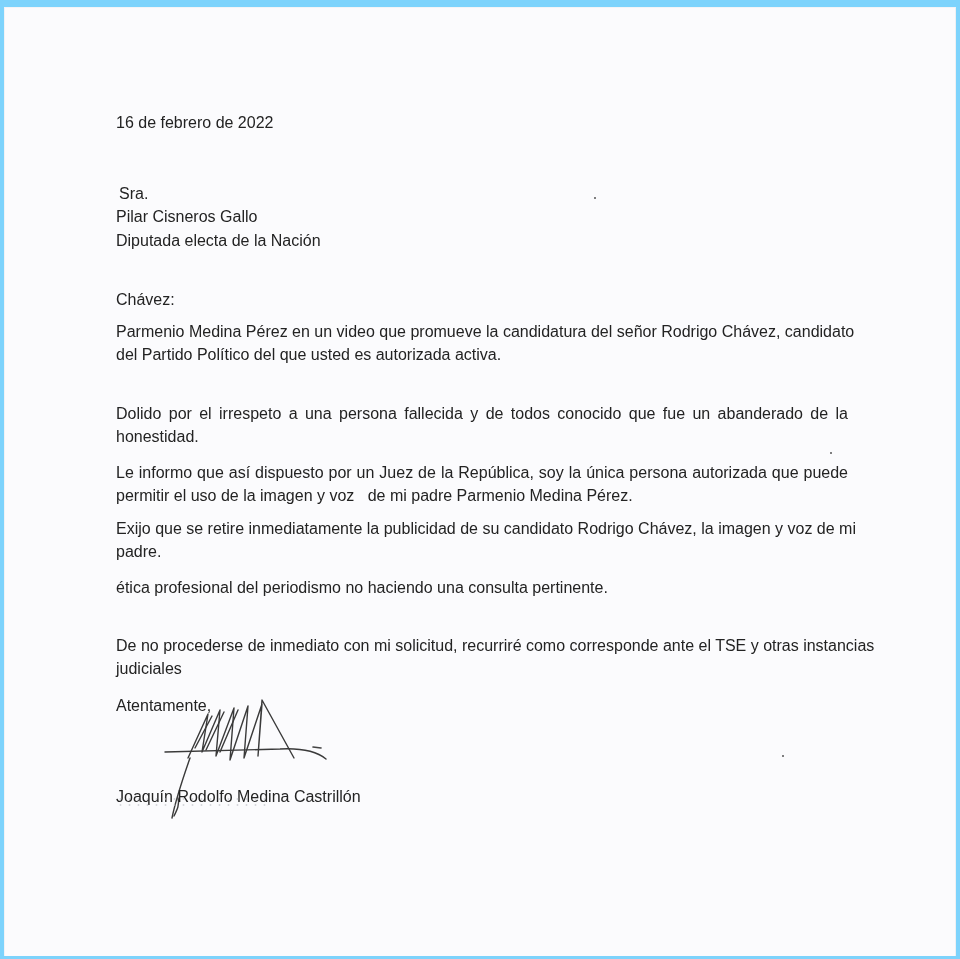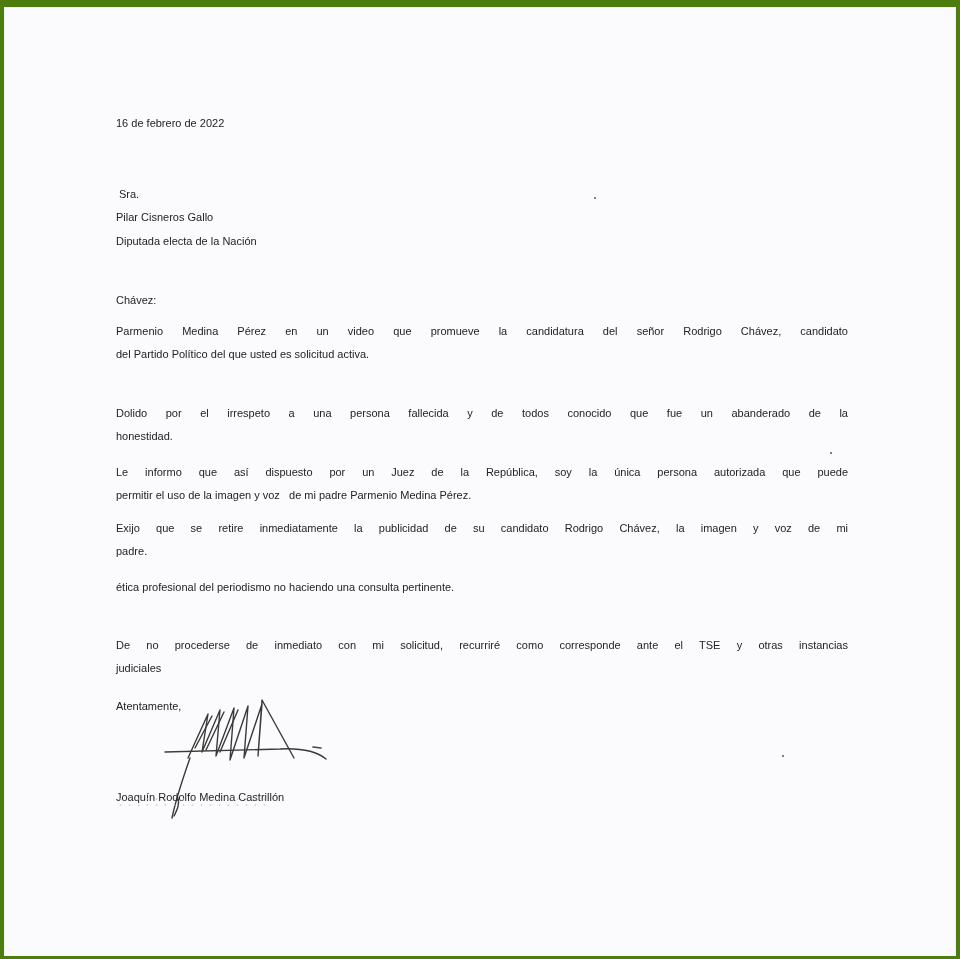--- a/index.html
+++ b/index.html
@@ -7,24 +7,24 @@
       padding: 0;
       width: 960px;
       height: 959px;
       background: #ffffff;
       overflow: hidden;
     }
     .page {
       position: relative;
       width: 960px;
       height: 959px;
-      background: #4d7c0f;
+      background: #7dd3fc;
       font-family: "Liberation Sans", "DejaVu Sans", sans-serif;
       color: #232323;
-      font-size: 11px;
+      font-size: 16px;
       box-sizing: border-box;
     }
     .scan-edge {
       position: absolute;
       left: 4px; top: 7px; right: 4px; bottom: 3px;
       background: #fbfbfd;
       border-left: 1px solid #f1f2f5;
       border-right: 1px solid #eef0f3;
       border-top: 1px solid #f3f4f7;
     }
@@ -83,21 +83,21 @@
   <div class="line date">16 de febrero de 2022</div>
 
   <div class="line salutation-title">Sra.</div>
   <div class="line recipient-name">Pilar Cisneros Gallo</div>
   <div class="line recipient-role">Diputada electa de la Nación</div>
 
   <div class="line greeting">Chávez:</div>
 
   <div class="para p1">
     <span class="row j">Parmenio Medina Pérez en un video que promueve la candidatura del señor Rodrigo Chávez, candidato</span>
-    <span class="row">del Partido Político del que usted es solicitud activa.</span>
+    <span class="row">del Partido Político del que usted es autorizada activa.</span>
   </div>
 
   <div class="para p2">
     <span class="row j">Dolido por el irrespeto a una persona fallecida y de todos conocido que fue un abanderado de la</span>
     <span class="row">honestidad.</span>
   </div>
 
   <div class="para p4">
     <span class="row j">Exijo que se retire inmediatamente la publicidad de su candidato Rodrigo Chávez, la imagen y voz de mi</span>
     <span class="row">padre.</span>

